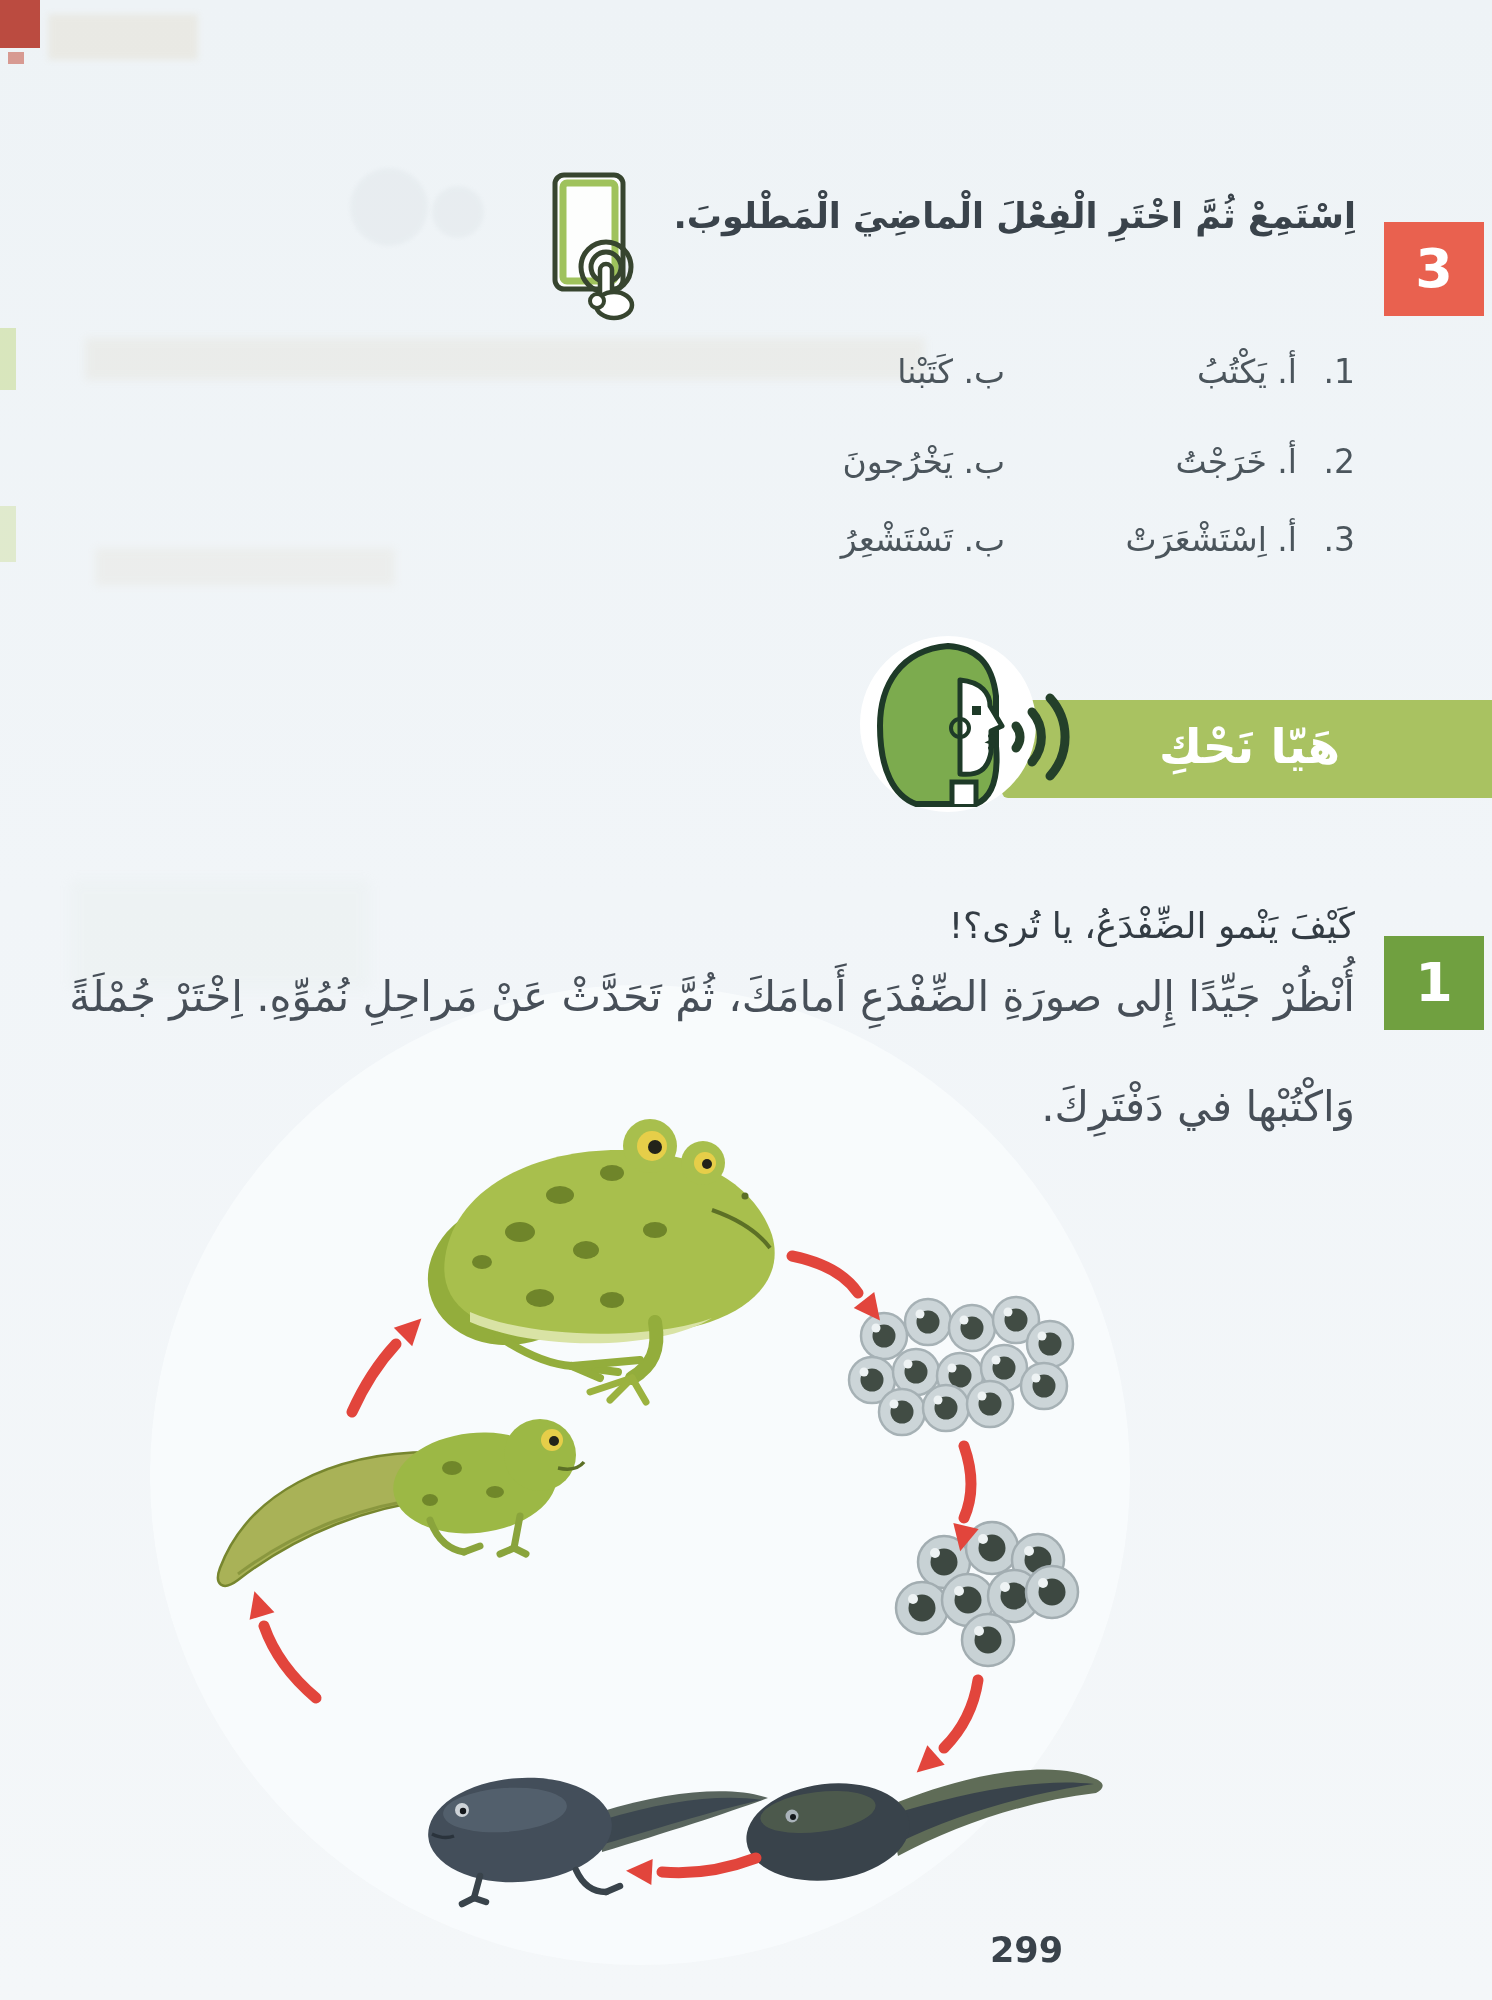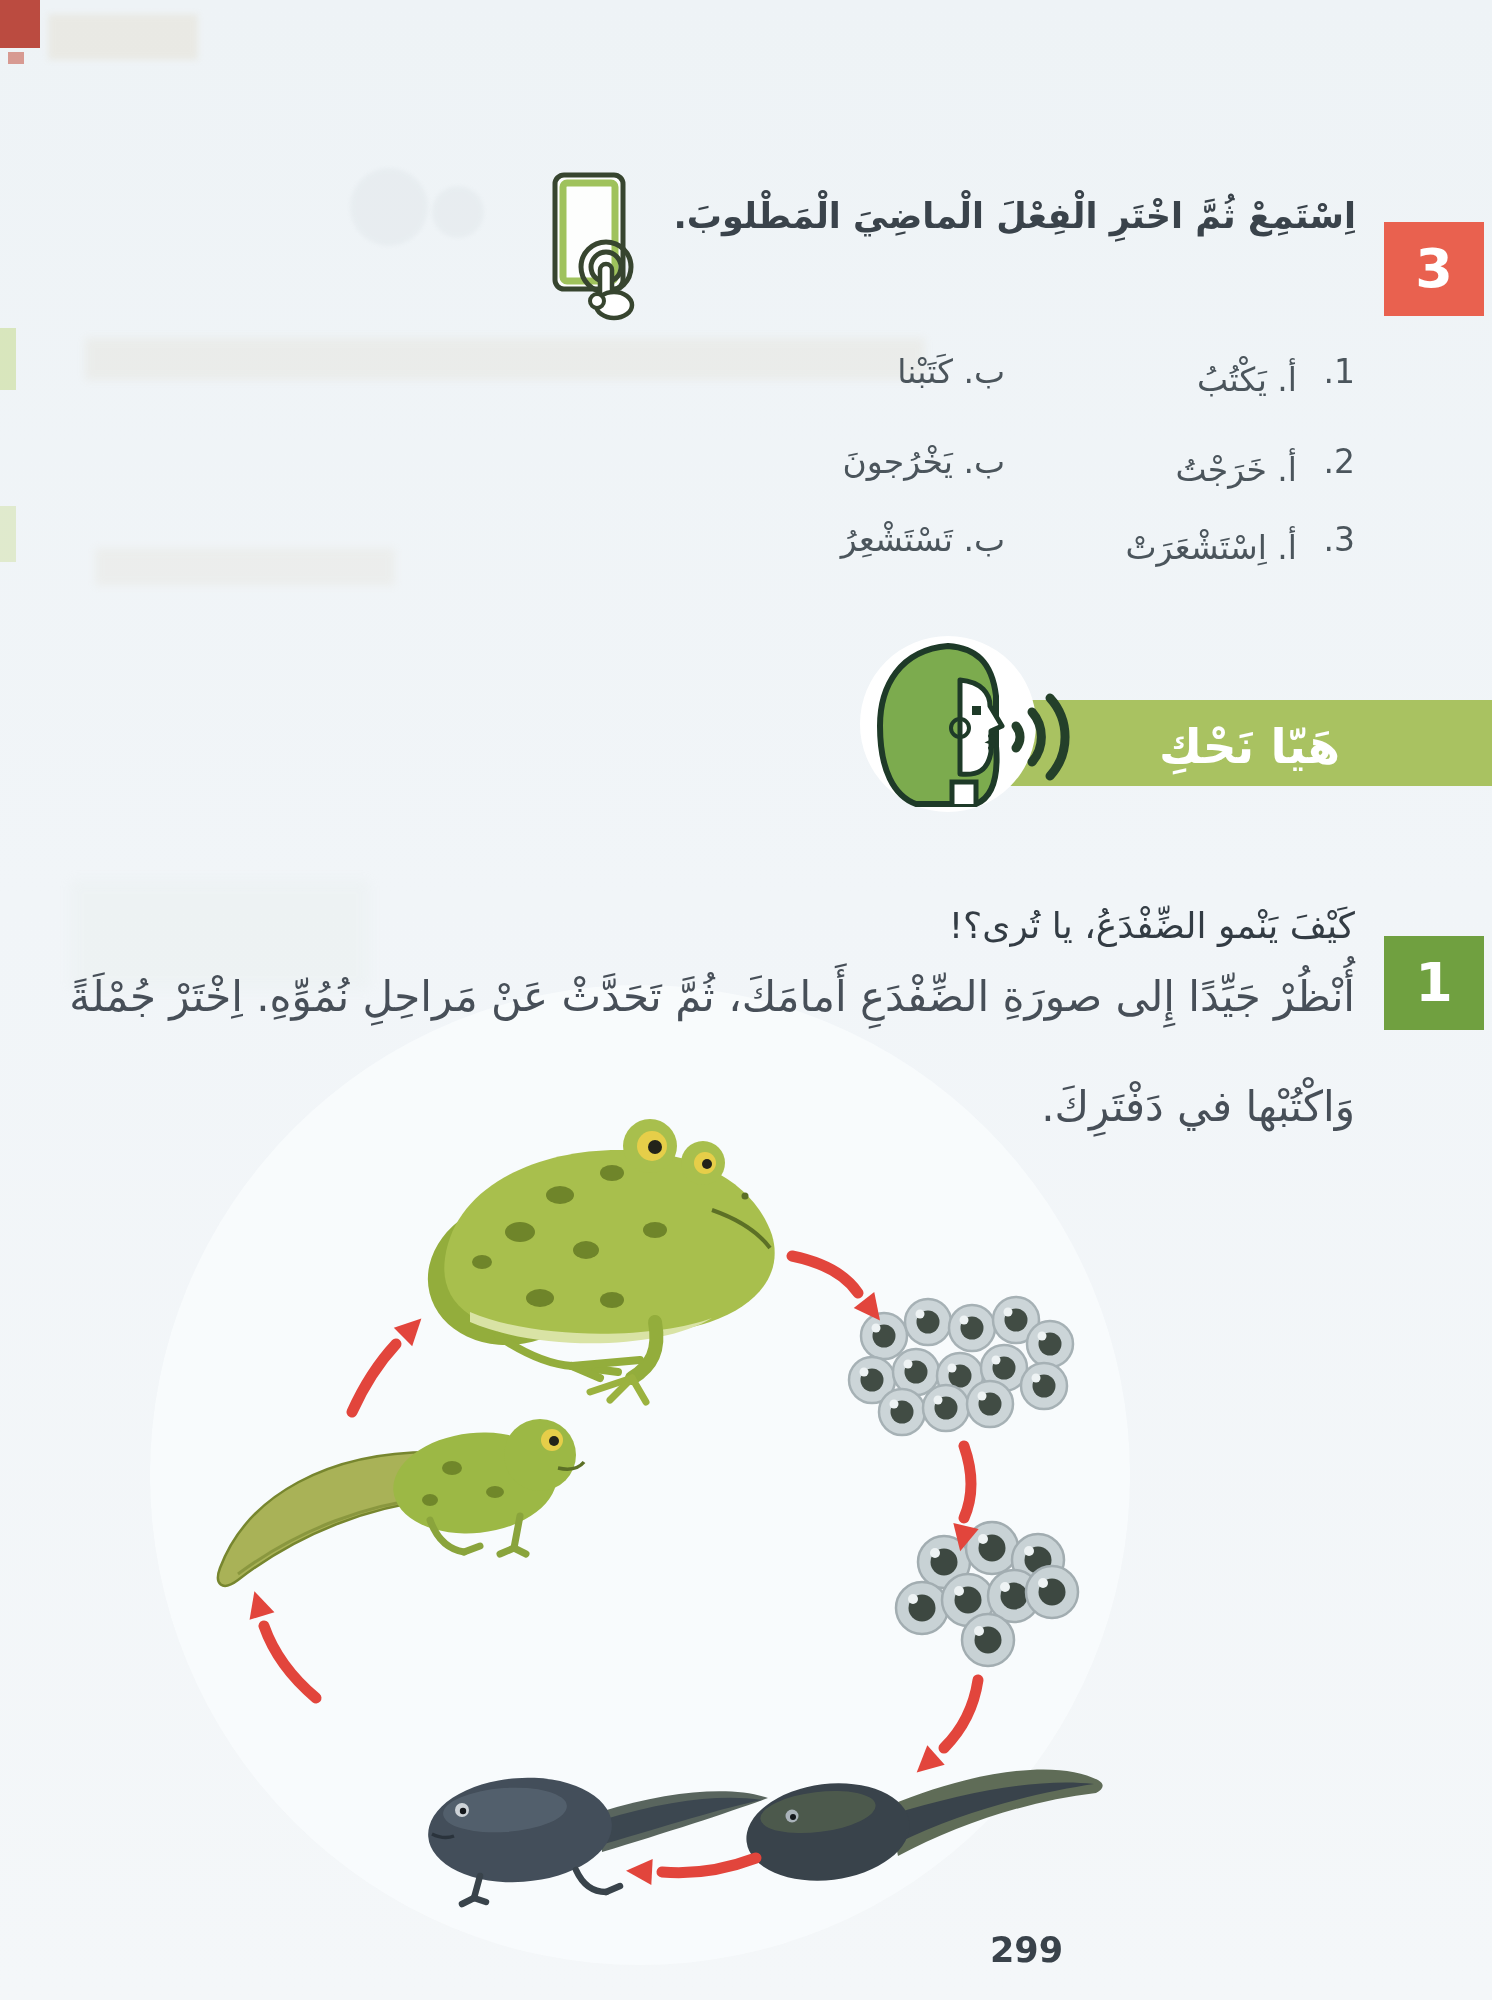--- a/index.html
+++ b/index.html
@@ -23,25 +23,25 @@
   .instruction{
     position:absolute; top:196px; right:136px;
     direction:rtl; font-size:35px; font-weight:bold; color:#3a434b;
   }
   .tablet-icon{position:absolute; left:548px; top:170px;}
   .opt-row{
     position:absolute; right:137px; display:flex; direction:rtl;
     font-size:33px; color:#4b555c;
   }
   .opt-row .num{width:58px;}
-  .opt-row .opt-a{width:292px;margin-top:8px;}
+  .opt-row .opt-a{width:292px;}
   .row-1{top:352px;} .row-2{top:442px;} .row-3{top:520px;}
   
   .speak-banner{
-    position:absolute; left:1002px; right:0; top:700px; height:86px;
+    position:absolute; left:1002px; right:0; top:700px; height:98px;
     background:#a9c261; border-radius:6px 0 0 6px;
   }
   .speak-banner .label{
     position:absolute; right:152px; top:0; line-height:94px;
     color:#ffffff; font-size:47px; font-weight:bold; direction:rtl;
   }
   .speaker-icon{position:absolute; left:856px; top:630px;}
   
   .act-title{
     position:absolute; top:905px; right:137px;

